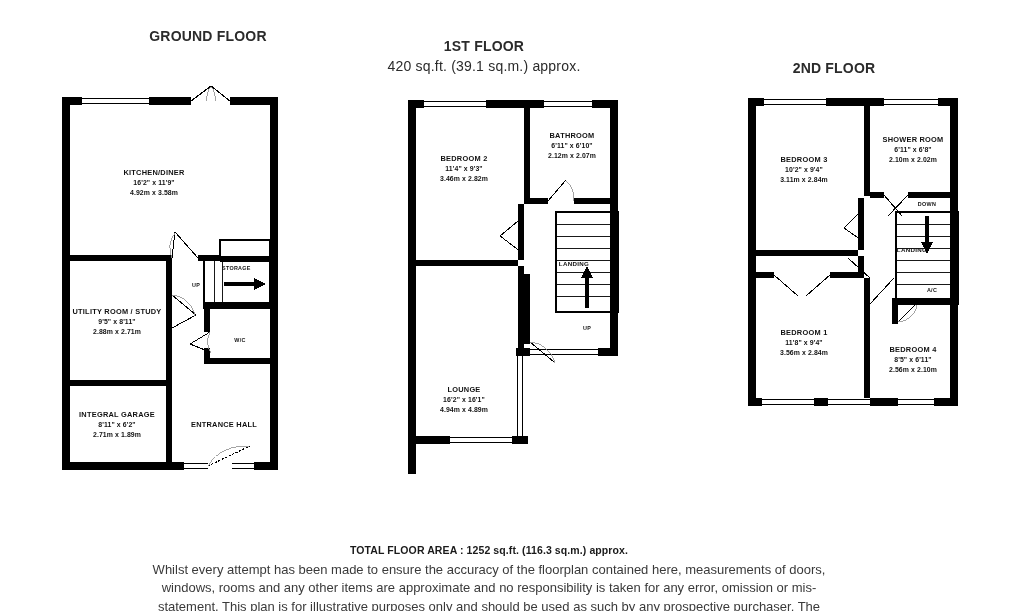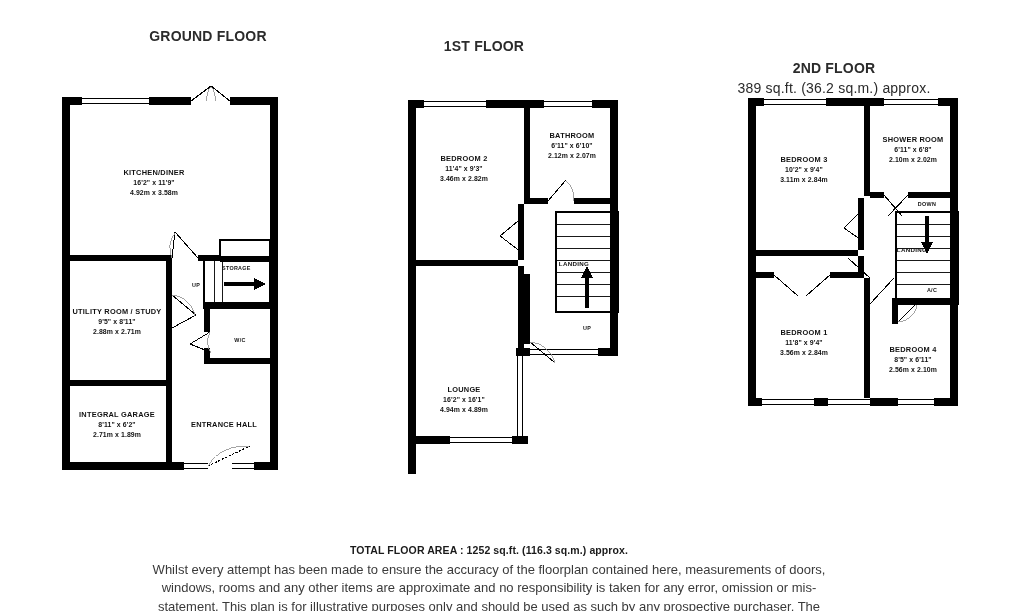--- a/index.html
+++ b/index.html
@@ -88,25 +88,25 @@
 </style>
 </head>
 <body>
 
 <div class="floor-title" style="left:48px; top:26px; width:320px;">
   <span>GROUND FLOOR</span>
 </div>
 
 <div class="floor-title" style="left:324px; top:36px; width:320px;">
   <span>1ST FLOOR</span>
+  <span class="sub">420 sq.ft. (39.1 sq.m.) approx.</span>
 </div>
 
 <div class="floor-title" style="left:674px; top:26px; width:320px;margin-top:32px;">
   <span>2ND FLOOR</span>
-  <span class="sub">389 sq.ft. (36.2 sq.m.) approx.</span>
 </div>
 
 <div class="plan" style="left:44px; top:80px;">
 <svg width="260" height="410" viewBox="0 0 260 410" xmlns="http://www.w3.org/2000/svg">
   <g shape-rendering="crispEdges">
 
     <rect x="18" y="17" width="20" height="8" fill="#000"></rect>
 
     <rect x="38" y="17" width="67" height="8" fill="#fff"></rect>
     <rect x="38" y="17.5" width="67" height="1.4" fill="#000"></rect>

